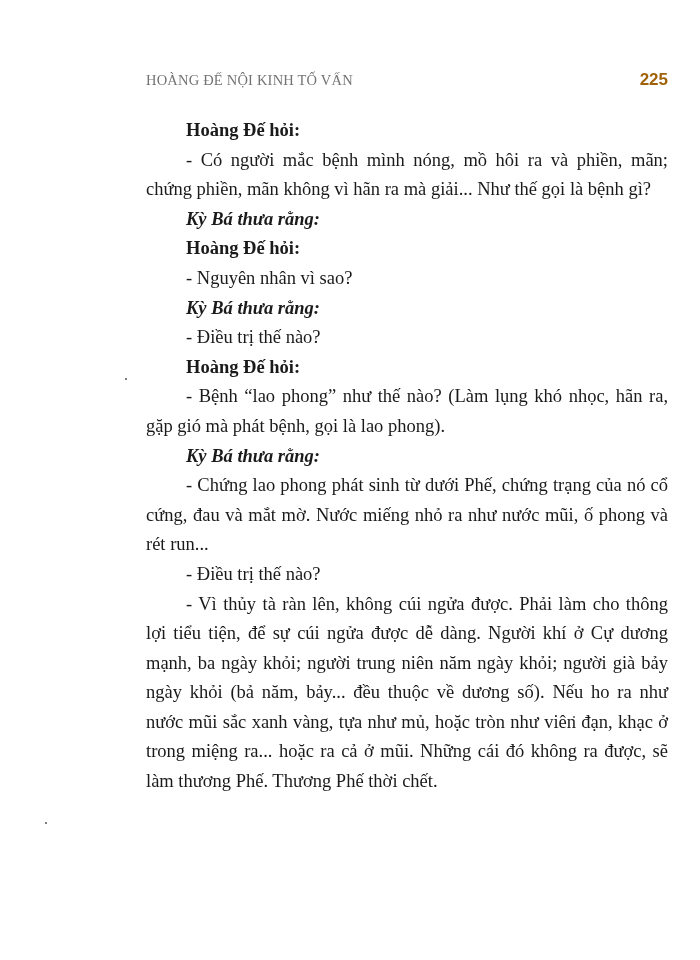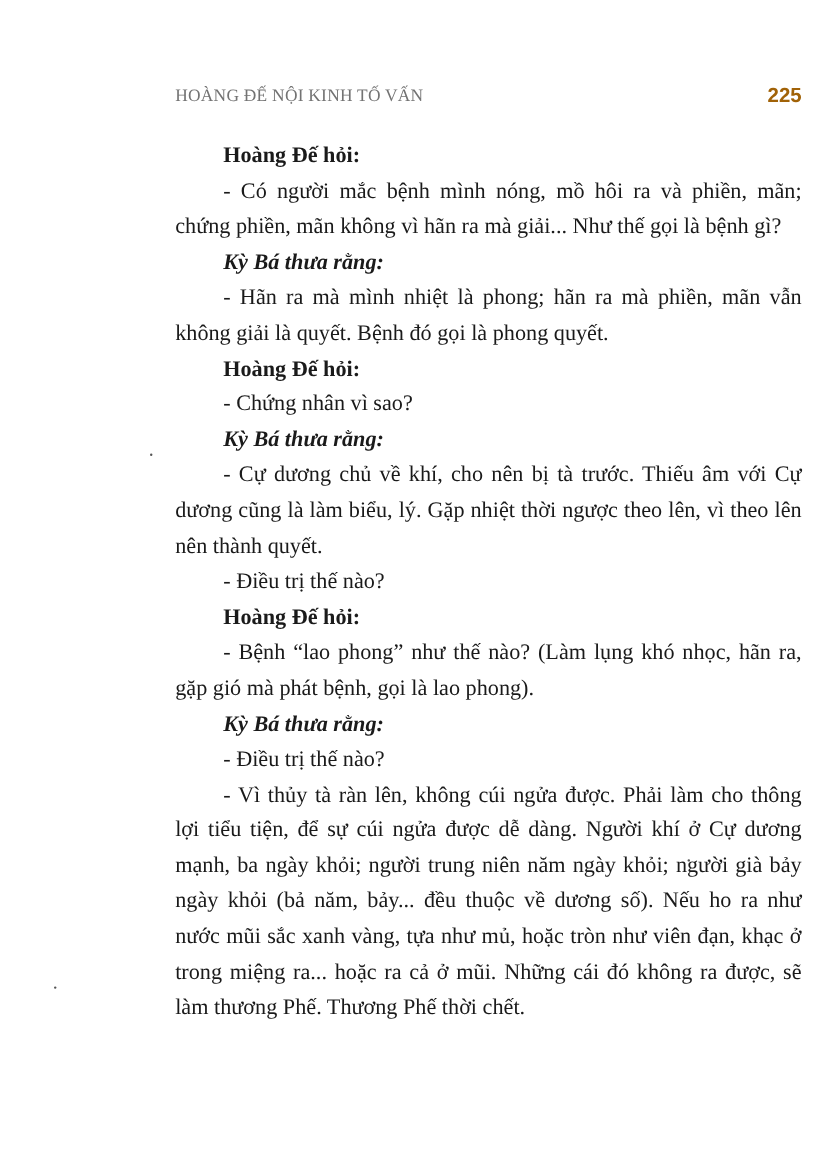--- a/index.html
+++ b/index.html
@@ -27,28 +27,27 @@
 </head>
 <body>
 
 <div class="running-head">HOÀNG ĐẾ NỘI KINH TỐ VẤN</div>
 <div class="page-number">225</div>
 
 <div class="body">
   <p class="p speaker-hd">Hoàng Đế hỏi:</p>
   <p class="p">- Có người mắc bệnh mình nóng, mồ hôi ra và phiền, mãn; chứng phiền, mãn không vì hãn ra mà giải... Như thế gọi là bệnh gì?</p>
   <p class="p speaker-kb">Kỳ Bá thưa rằng:</p>
-  <p class="p">- Hãn ra mà mình nhiệt là phong; hãn ra mà phiền, mãn vẫn không giải là quyết. Bệnh đó gọi là phong quyết.</p>
   <p class="p speaker-hd">Hoàng Đế hỏi:</p>
-  <p class="p">- Chứng nhân vì sao?</p>
+  <p class="p">- Nguyên nhân vì sao?</p>
   <p class="p speaker-kb">Kỳ Bá thưa rằng:</p>
-  <p class="p">- Cự dương chủ về khí, cho nên bị tà trước. Thiếu âm với Cự dương cũng là làm biểu, lý. Gặp nhiệt thời ngược theo lên, vì theo lên nên thành quyết.</p>
   <p class="p">- Điều trị thế nào?</p>
   <p class="p speaker-hd">Hoàng Đế hỏi:</p>
   <p class="p">- Bệnh “lao phong” như thế nào? (Làm lụng khó nhọc, hãn ra, gặp gió mà phát bệnh, gọi là lao phong).</p>
   <p class="p speaker-kb">Kỳ Bá thưa rằng:</p>
+  <p class="p">- Chứng lao phong phát sinh từ dưới Phế, chứng trạng của nó cổ cứng, đau và mắt mờ. Nước miếng nhỏ ra như nước mũi, ố phong và rét run...</p>
   <p class="p">- Điều trị thế nào?</p>
   <p class="p">- Vì thủy tà ràn lên, không cúi ngửa được. Phải làm cho thông lợi tiểu tiện, để sự cúi ngửa được dễ dàng. Người khí ở Cự dương mạnh, ba ngày khỏi; người trung niên năm ngày khỏi; người già bảy ngày khỏi (bả năm, bảy... đều thuộc về dương số). Nếu ho ra như nước mũi sắc xanh vàng, tựa như mủ, hoặc tròn như viên đạn, khạc ở trong miệng ra... hoặc ra cả ở mũi. Những cái đó không ra được, sẽ làm thương Phế. Thương Phế thời chết.</p>
 </div>
 
 <div class="speck" style="left:125px; top:378px;"></div>
 <div class="speck" style="left:45px; top:822px;"></div>
 <div class="speck" style="left:573px; top:716px;"></div>
 
 </body></html>

